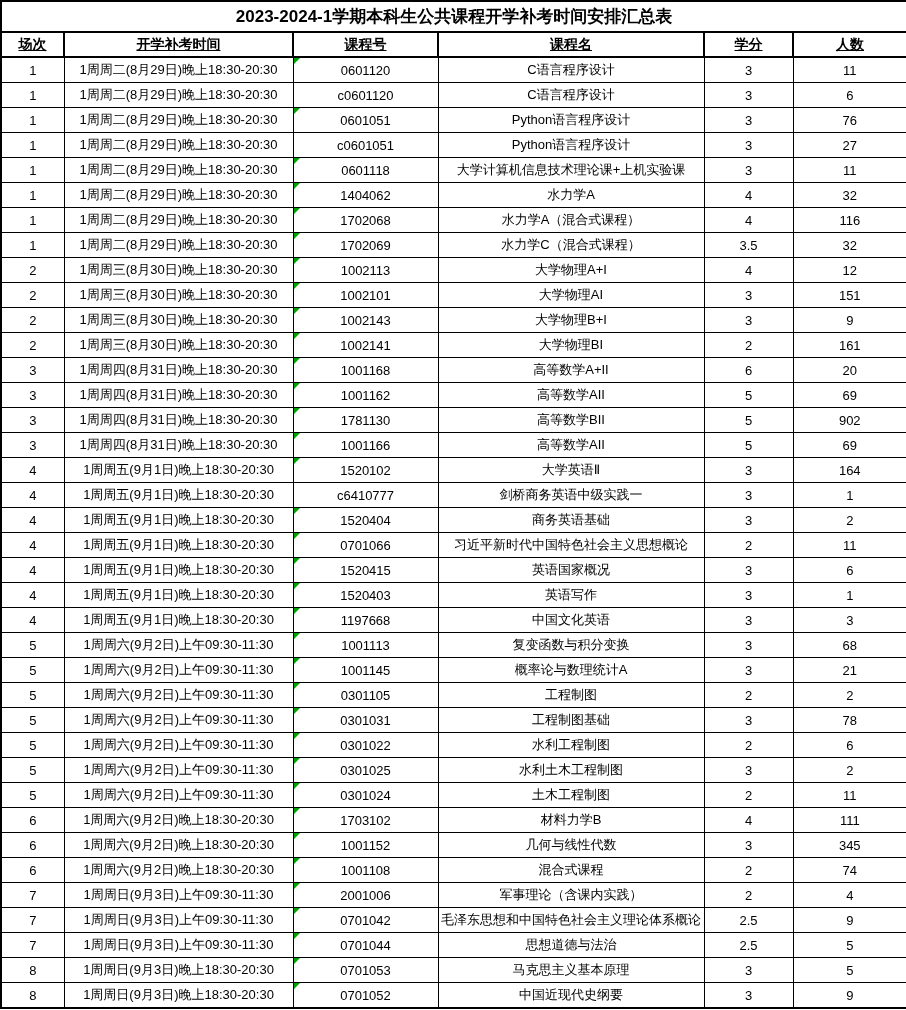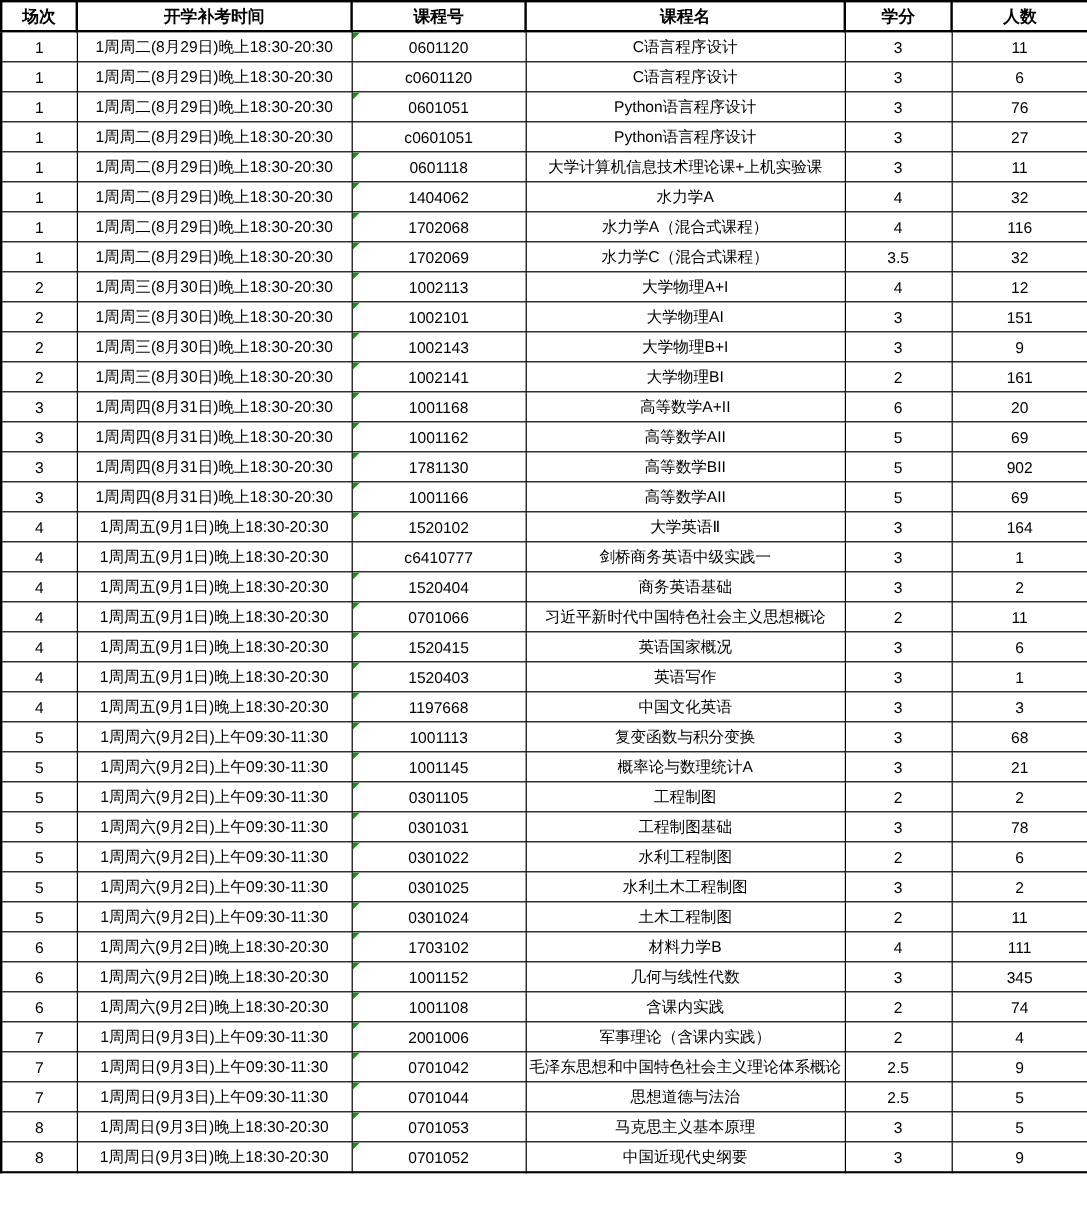--- a/index.html
+++ b/index.html
@@ -26,20 +26,21 @@
     height: 29px;
     font-size: 17px;
     font-weight: bold;
     border-bottom: 2px solid #000000;
   }
   tr.header-row td {
     height: 23px;
     font-size: 14px;
     font-weight: bold;
     border: 2px solid #000000;
+    text-decoration: underline;
   }
   .marker {
     position: absolute;
     top: 0;
     left: 0;
     width: 0;
     height: 0;
     border-top: 6px solid #00a000;
     border-right: 6px solid transparent;
   }
@@ -51,20 +52,23 @@
   <table>
     <colgroup>
       <col style="width:63px">
       <col style="width:229px">
       <col style="width:145px">
       <col style="width:266px">
       <col style="width:89px">
       <col style="width:114px">
     </colgroup>
     <tbody>
+      <tr class="title-row">
+        <td colspan="6">2023-2024-1学期本科生公共课程开学补考时间安排汇总表</td>
+      </tr>
       <tr class="header-row">
         <td>场次</td>
         <td>开学补考时间</td>
         <td>课程号</td>
         <td>课程名</td>
         <td>学分</td>
         <td>人数</td>
       </tr>
     </tbody>
     <tbody>
@@ -321,21 +325,21 @@
     <td>1周周六(9月2日)晚上18:30-20:30</td>
     <td><span class="marker"></span><span>1001152</span></td>
     <td>几何与线性代数</td>
     <td>3</td>
     <td>345</td>
   </tr>
         <tr>
     <td>6</td>
     <td>1周周六(9月2日)晚上18:30-20:30</td>
     <td><span class="marker"></span><span>1001108</span></td>
-    <td>含课内实践</td>
+    <td>混合式课程</td>
     <td>2</td>
     <td>74</td>
   </tr>
         <tr>
     <td>7</td>
     <td>1周周日(9月3日)上午09:30-11:30</td>
     <td><span class="marker"></span><span>2001006</span></td>
     <td>军事理论（含课内实践）</td>
     <td>2</td>
     <td>4</td>

